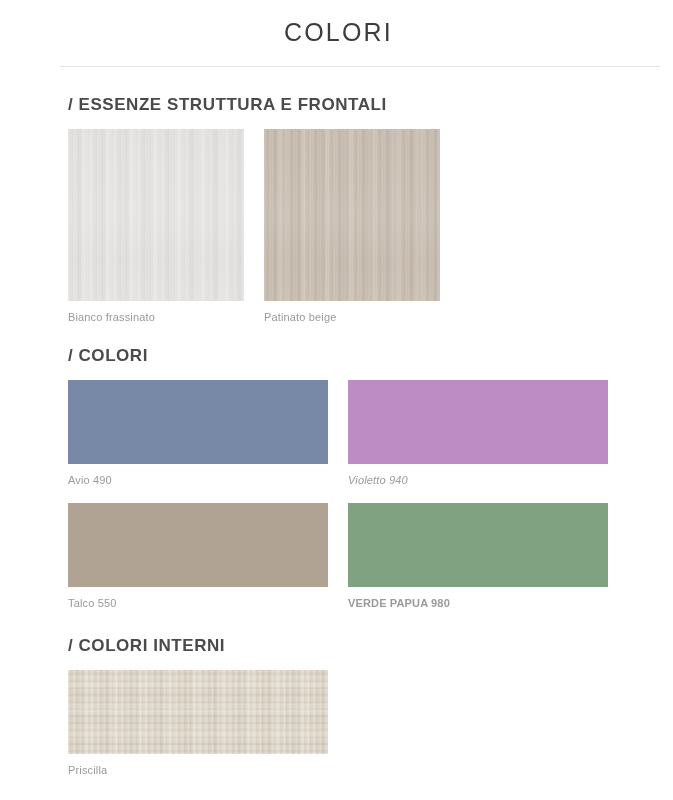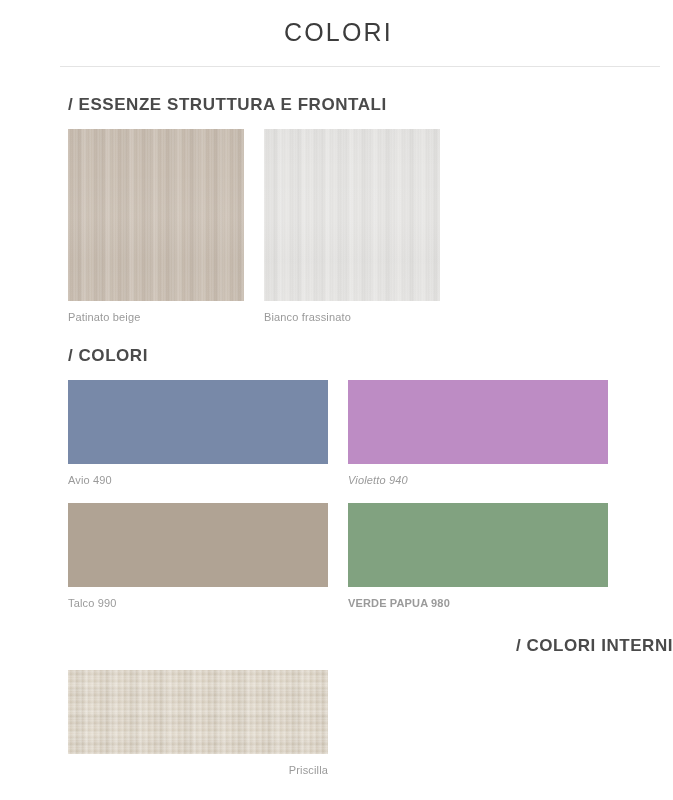--- a/index.html
+++ b/index.html
@@ -40,21 +40,21 @@
     margin: 18px 13px 0 60px;
   }
 
   
   .section {
     padding-left: 68px;
     box-sizing: border-box;
   }
   .section-essenze { margin-top: 28px; }
   .section-colori  { margin-top: 22px; }
-  .section-interni { margin-top: 26px; text-align: right; }
+  .section-interni { margin-top: 26px; }
 
   .section-title {
     font-size: 17px;
     font-weight: bold;
     letter-spacing: 0.55px;
     color: #4a4a4a;
     margin: 0 0 14px 0;
     white-space: nowrap;
   }
 
@@ -155,29 +155,29 @@
   <h1 class="page-title" style="color: rgb(60, 60, 60);">COLORI</h1>
   <div class="title-divider" style="background: rgb(228, 228, 228);"></div>
 </div>
 
 <div class="section section-essenze">
   <div class="section-title" style="color: rgb(74, 74, 74);">/ ESSENZE STRUTTURA E FRONTALI</div>
 
   <div class="swatch-row">
 
     <div class="swatch-cell">
+      <span class="swatch size-essenza tex-wood" style="background-color: rgb(230, 229, 227);"></span>
+      <span class="swatch-caption" style="color: rgb(154, 154, 154);">Bianco frassinato</span>
+    </div>
+
+    <div class="swatch-cell">
       <span class="swatch size-essenza tex-wood" style="background-color: rgb(201, 189, 176);"></span>
       <span class="swatch-caption" style="color: rgb(154, 154, 154);">Patinato beige</span>
     </div>
 
-    <div class="swatch-cell">
-      <span class="swatch size-essenza tex-wood" style="background-color: rgb(230, 229, 227);"></span>
-      <span class="swatch-caption" style="color: rgb(154, 154, 154);">Bianco frassinato</span>
-    </div>
-
   </div>
 </div>
 
 <div class="section section-colori">
   <div class="section-title" style="color: rgb(74, 74, 74);">/ COLORI</div>
 
   <div class="swatch-row">
 
     <div class="swatch-cell">
       <span class="swatch size-colore tex-flat" style="background-color: rgb(120, 137, 168);"></span>
@@ -188,21 +188,21 @@
       <span class="swatch size-colore tex-flat" style="background-color: rgb(189, 140, 196);"></span>
       <span class="swatch-caption" style="color: rgb(154, 154, 154); font-style: italic;">Violetto 940</span>
     </div>
 
   </div>
 
   <div class="swatch-row" style="margin-top:16px;">
 
     <div class="swatch-cell">
       <span class="swatch size-colore tex-flat" style="background-color: rgb(176, 163, 148);"></span>
-      <span class="swatch-caption" style="color: rgb(154, 154, 154);">Talco 990</span>
+      <span class="swatch-caption" style="color: rgb(154, 154, 154);">Talco 550</span>
     </div>
 
     <div class="swatch-cell">
       <span class="swatch size-colore tex-flat" style="background-color: rgb(129, 162, 128);"></span>
       <span class="swatch-caption" style="color: rgb(154, 154, 154); font-weight: bold;">VERDE PAPUA 980</span>
     </div>
 
   </div>
 </div>
 

